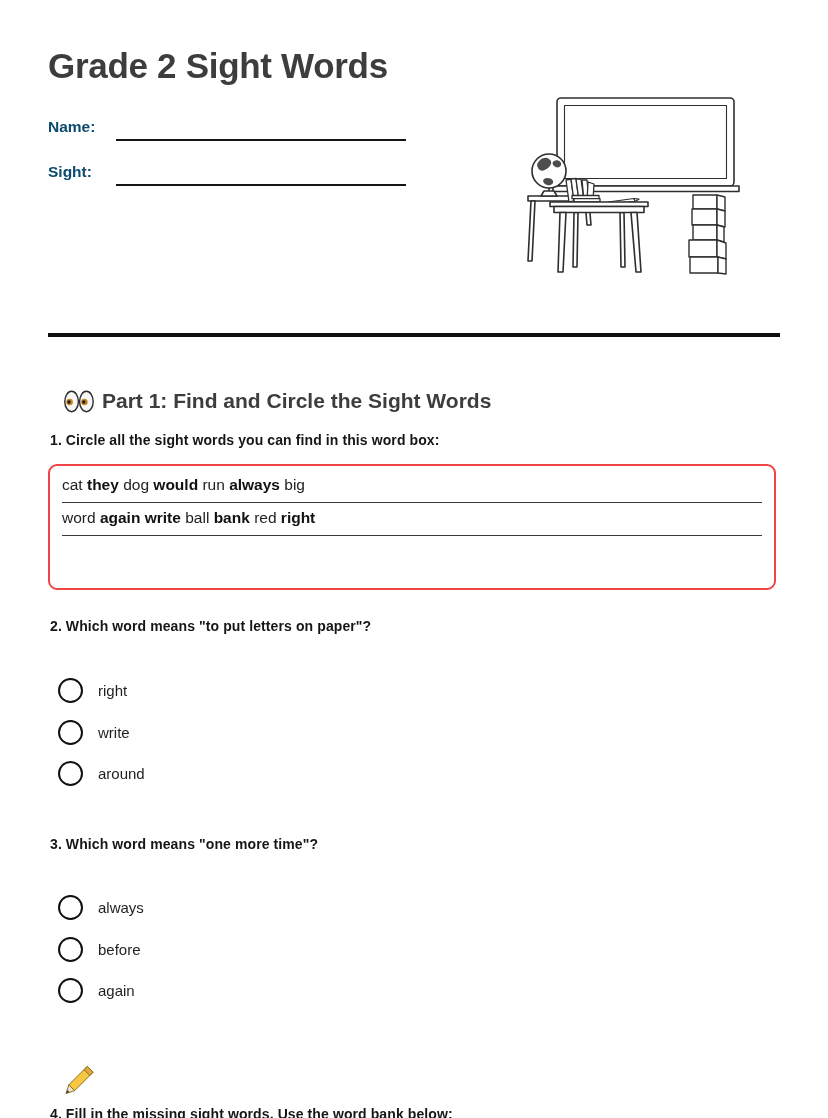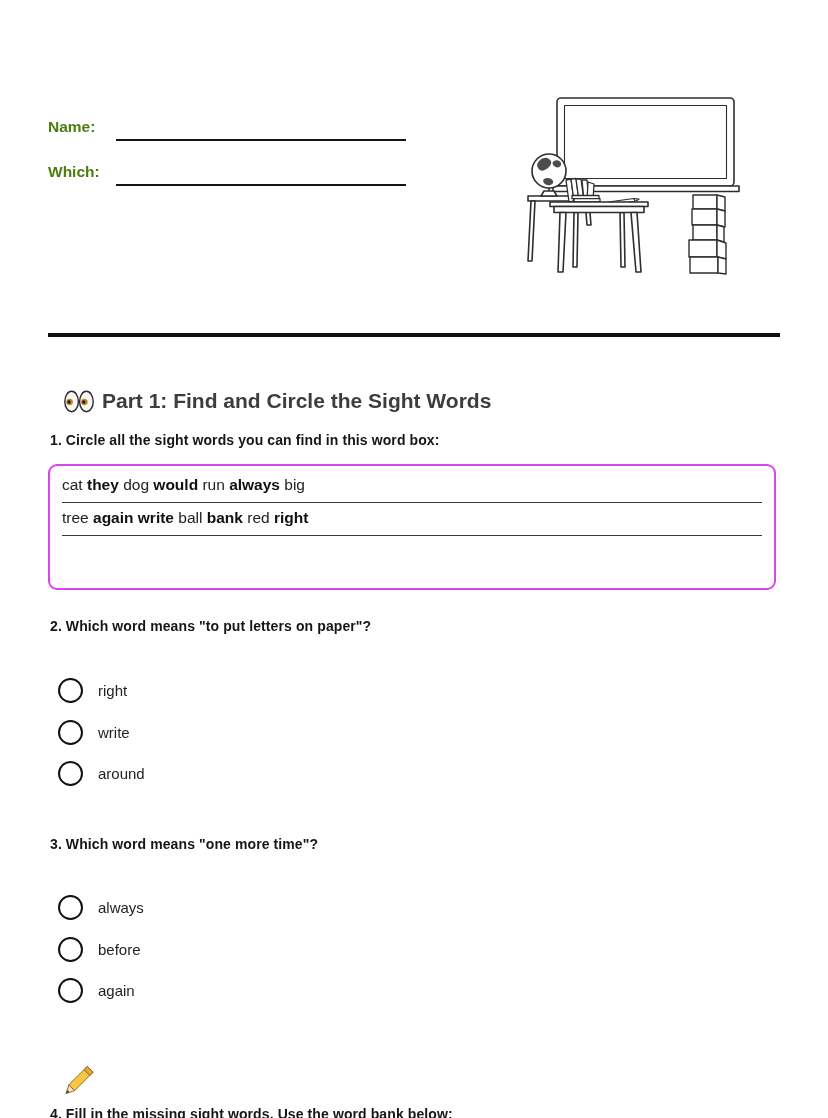--- a/index.html
+++ b/index.html
@@ -5,21 +5,21 @@
   html,body{margin:0;padding:0;background:#ffffff;}
   .page{
     position:relative;width:828px;height:1118px;overflow:hidden;background:#ffffff;
     font-family:"Liberation Sans","DejaVu Sans",sans-serif;
   }
   .title{
     position:absolute;left:48px;top:46px;margin:0;
     font-size:35px;font-weight:700;color:#3d3d3d;letter-spacing:-0.3px;
   }
   .field-label{
-    position:absolute;left:48px;font-size:15.5px;font-weight:700;color:#4d7c0f;
+    position:absolute;left:48px;font-size:15.5px;font-weight:700;color:#0c4a6e;
   }
   .name-label{top:118px;}
   .date-label{top:163px;}
   .field-line{
     position:absolute;left:116px;width:290px;height:0;border-top:2.5px solid #141414;
   }
   .name-line{top:139px;}
   .date-line{top:184px;}
   .illustration{position:absolute;left:508px;top:85px;}
   .divider{position:absolute;left:48px;top:333px;width:732px;height:4px;background:#0f0f0f;}
@@ -33,21 +33,21 @@
   .prompt{
     position:absolute;left:48px;margin:2px;
     font-size:14px;font-weight:700;color:#161616;letter-spacing:0.1px;
   }
   .q1-prompt{top:430px;}
   .q2-prompt{top:616px;}
   .q3-prompt{top:834px;}
   .q4-prompt{top:1104px;}
   .word-box{
     position:absolute;left:48px;top:464px;width:728px;height:126px;
-    box-sizing:border-box;border:2px solid #d946ef;border-radius:9px;
+    box-sizing:border-box;border:2px solid #ef4444;border-radius:9px;
     padding-top:4px;background:#fff;
   }
   .word-line{
     margin:0 12px;padding:5px 0 7px;border-bottom:1.6px solid #3a3a3a;
     font-size:15.5px;color:#222;line-height:20px;
   }
   .word-line .bold-word{font-weight:700;color:#111;}
   .options{position:absolute;left:58px;}
   .q2-options{top:677px;}
   .q3-options{top:894px;}
@@ -56,25 +56,26 @@
     flex:none;width:21px;height:21px;border:2.5px solid #111;border-radius:50%;
     margin-right:15px;background:#fff;box-sizing:content-box;
   }
   .option-label{font-size:15px;color:#1f1f1f;}
 </style>
 </head>
 <body>
 
 <div class="page">
 
+  <h1 class="title">Grade 2 Sight Words</h1>
 
   <span class="field-label name-label">Name:</span>
   <span class="field-line name-line"></span>
 
-  <span class="field-label date-label">Which:</span>
+  <span class="field-label date-label">Sight:</span>
   <span class="field-line date-line"></span>
 
   <svg class="illustration" width="264" height="200" viewBox="0 0 264 200">
     <g fill="#ffffff" stroke="#2e2e2e" stroke-width="1.6" stroke-linejoin="round">
 
       <g>
         <rect x="49" y="13" width="177" height="88" rx="4"></rect>
         <rect x="56.5" y="20.5" width="162" height="73" stroke-width="1.1"></rect>
         <rect x="45" y="101" width="186" height="5.5"></rect>
       </g>
@@ -144,21 +145,21 @@
       <circle cx="20.4" cy="12" r="3.3" fill="#c8861c"></circle>
       <circle cx="19.8" cy="12" r="1.7" fill="#181818"></circle>
     </svg>
     <span>Part 1: Find and Circle the Sight Words</span>
   </h2>
 
   <p class="prompt q1-prompt">1. Circle all the sight words you can find in this word box:</p>
 
   <div class="word-box">
       <div class="word-line"><span>cat </span><span class="bold-word">they</span><span> dog </span><span class="bold-word">would</span><span> run </span><span class="bold-word">always</span><span> big</span></div>
-      <div class="word-line"><span>tree </span><span class="bold-word">again</span><span> </span><span class="bold-word">write</span><span> ball </span><span class="bold-word">bank</span><span> red </span><span class="bold-word">right</span></div>
+      <div class="word-line"><span>word </span><span class="bold-word">again</span><span> </span><span class="bold-word">write</span><span> ball </span><span class="bold-word">bank</span><span> red </span><span class="bold-word">right</span></div>
     </div>
 
   <p class="prompt q2-prompt">2. Which word means "to put letters on paper"?</p>
   <div class="options q2-options">
       <div class="option">
         <span class="radio"></span>
         <span class="option-label">right</span>
       </div>
       <div class="option">
         <span class="radio"></span>

